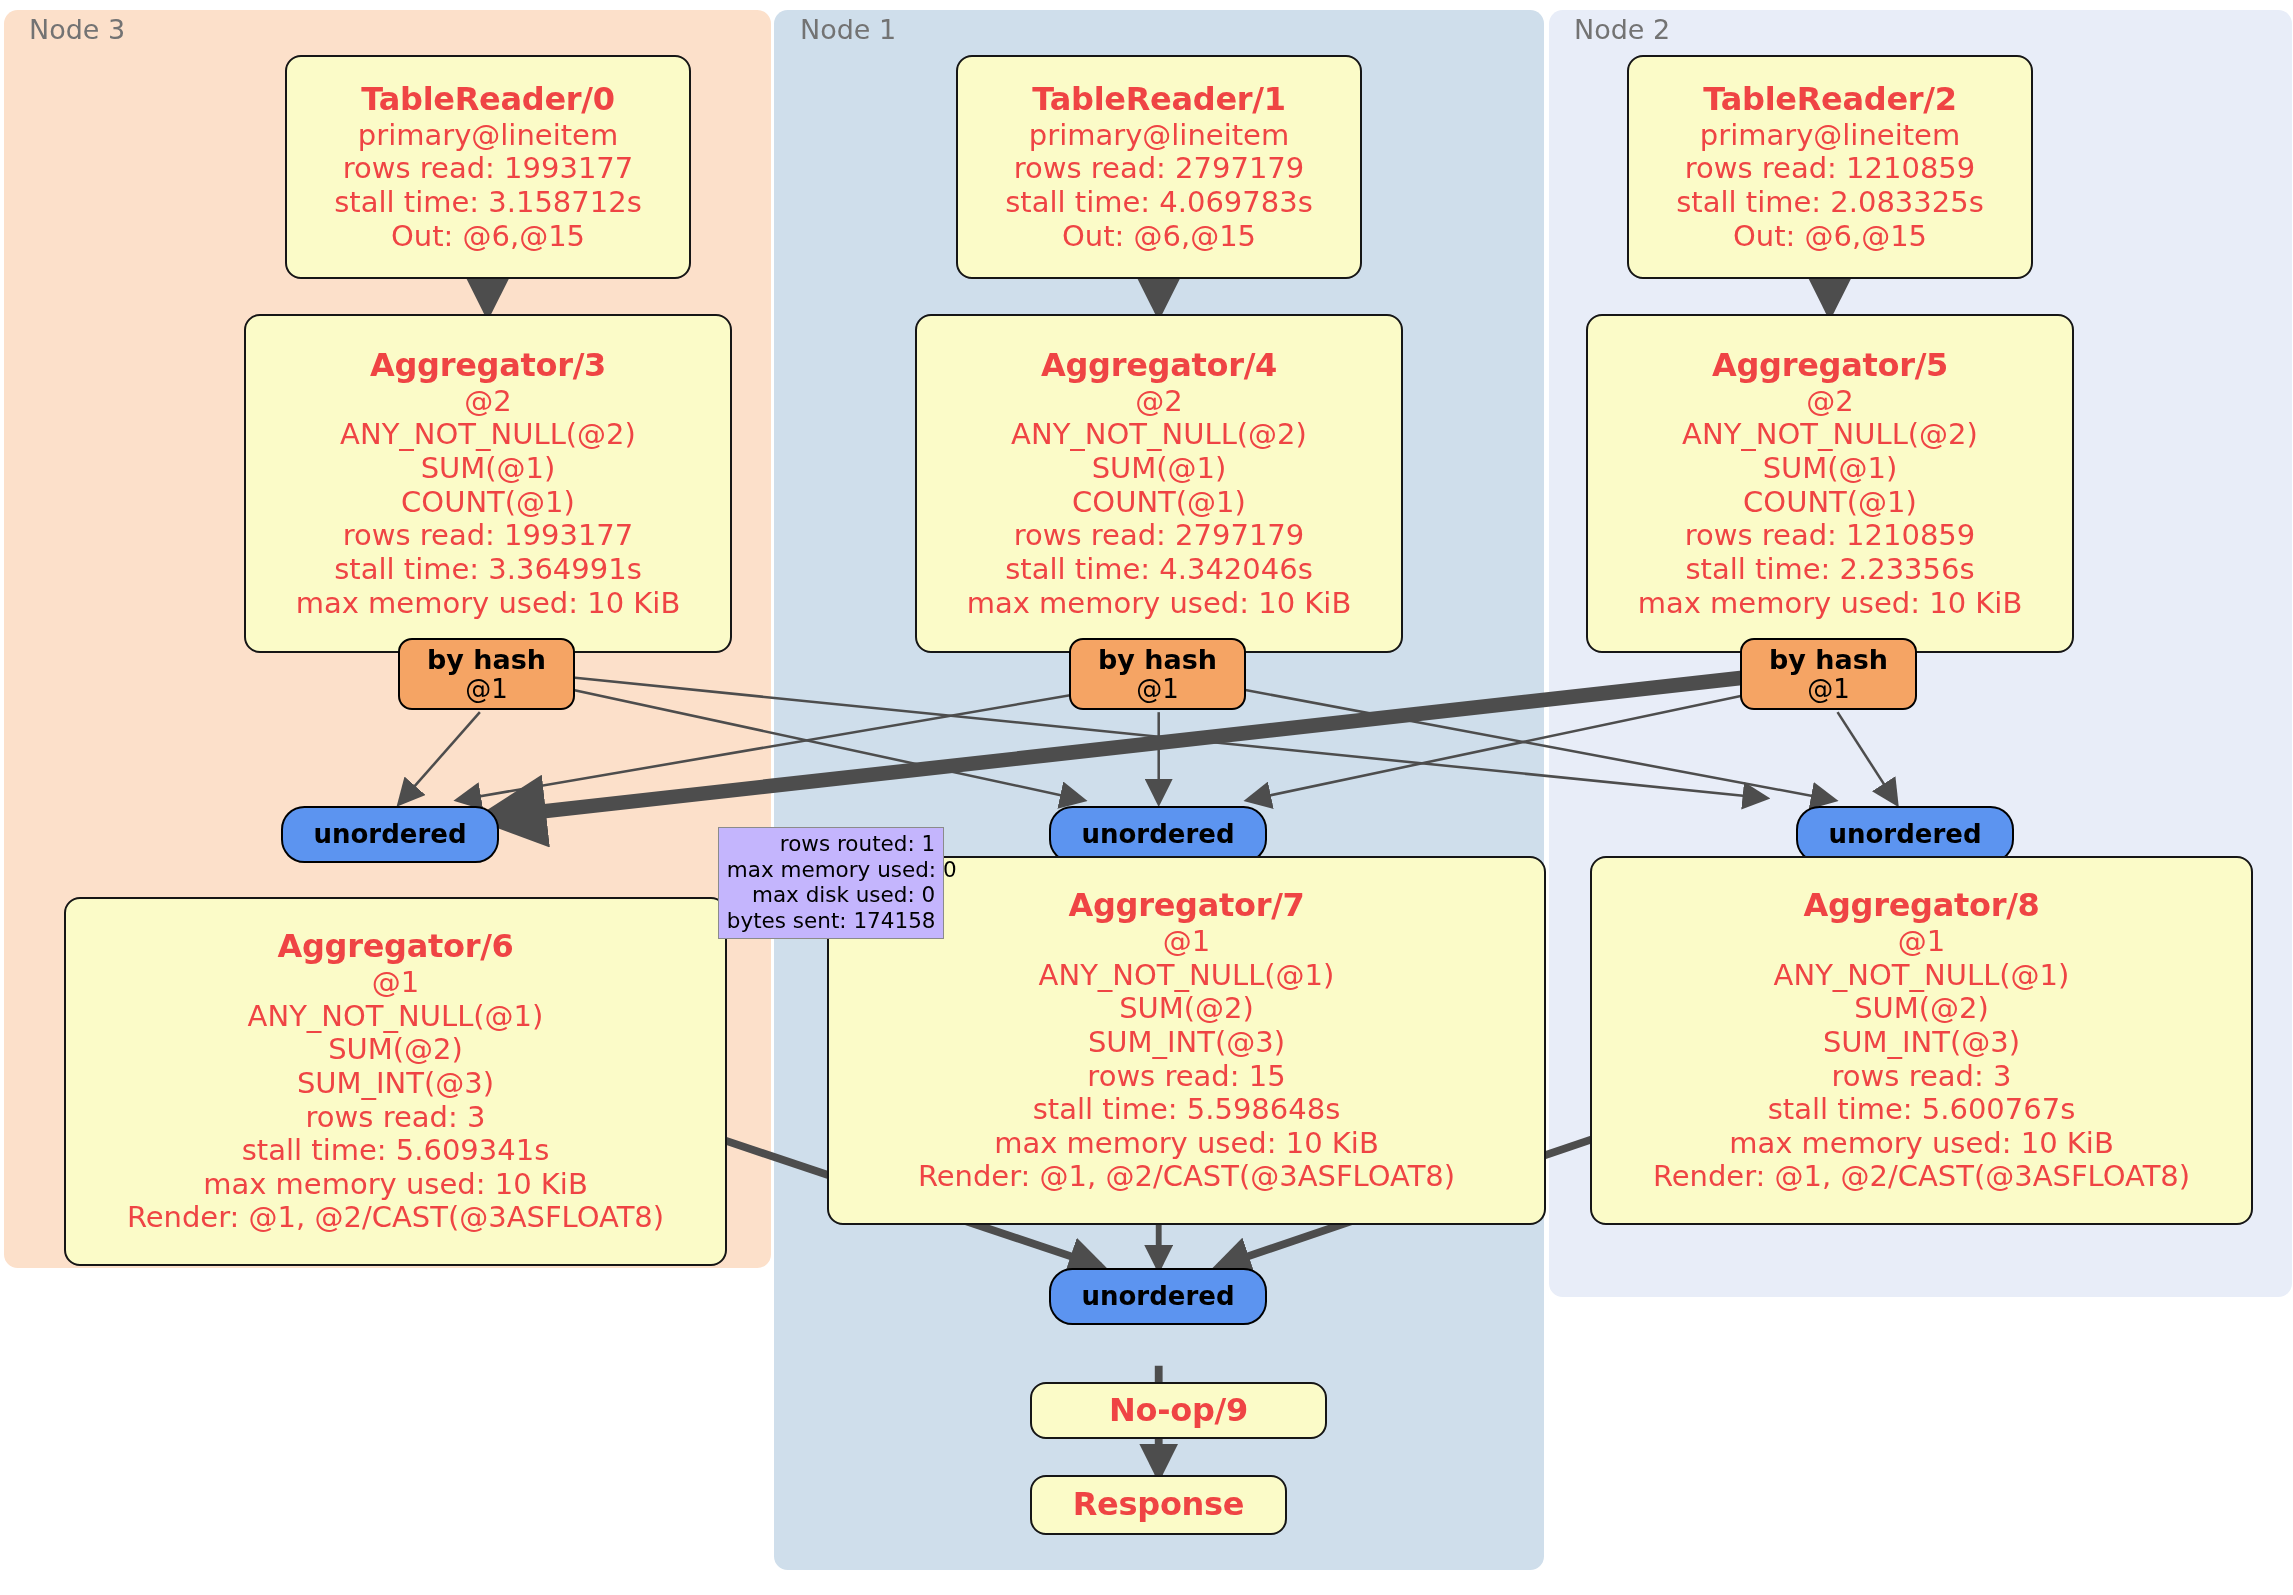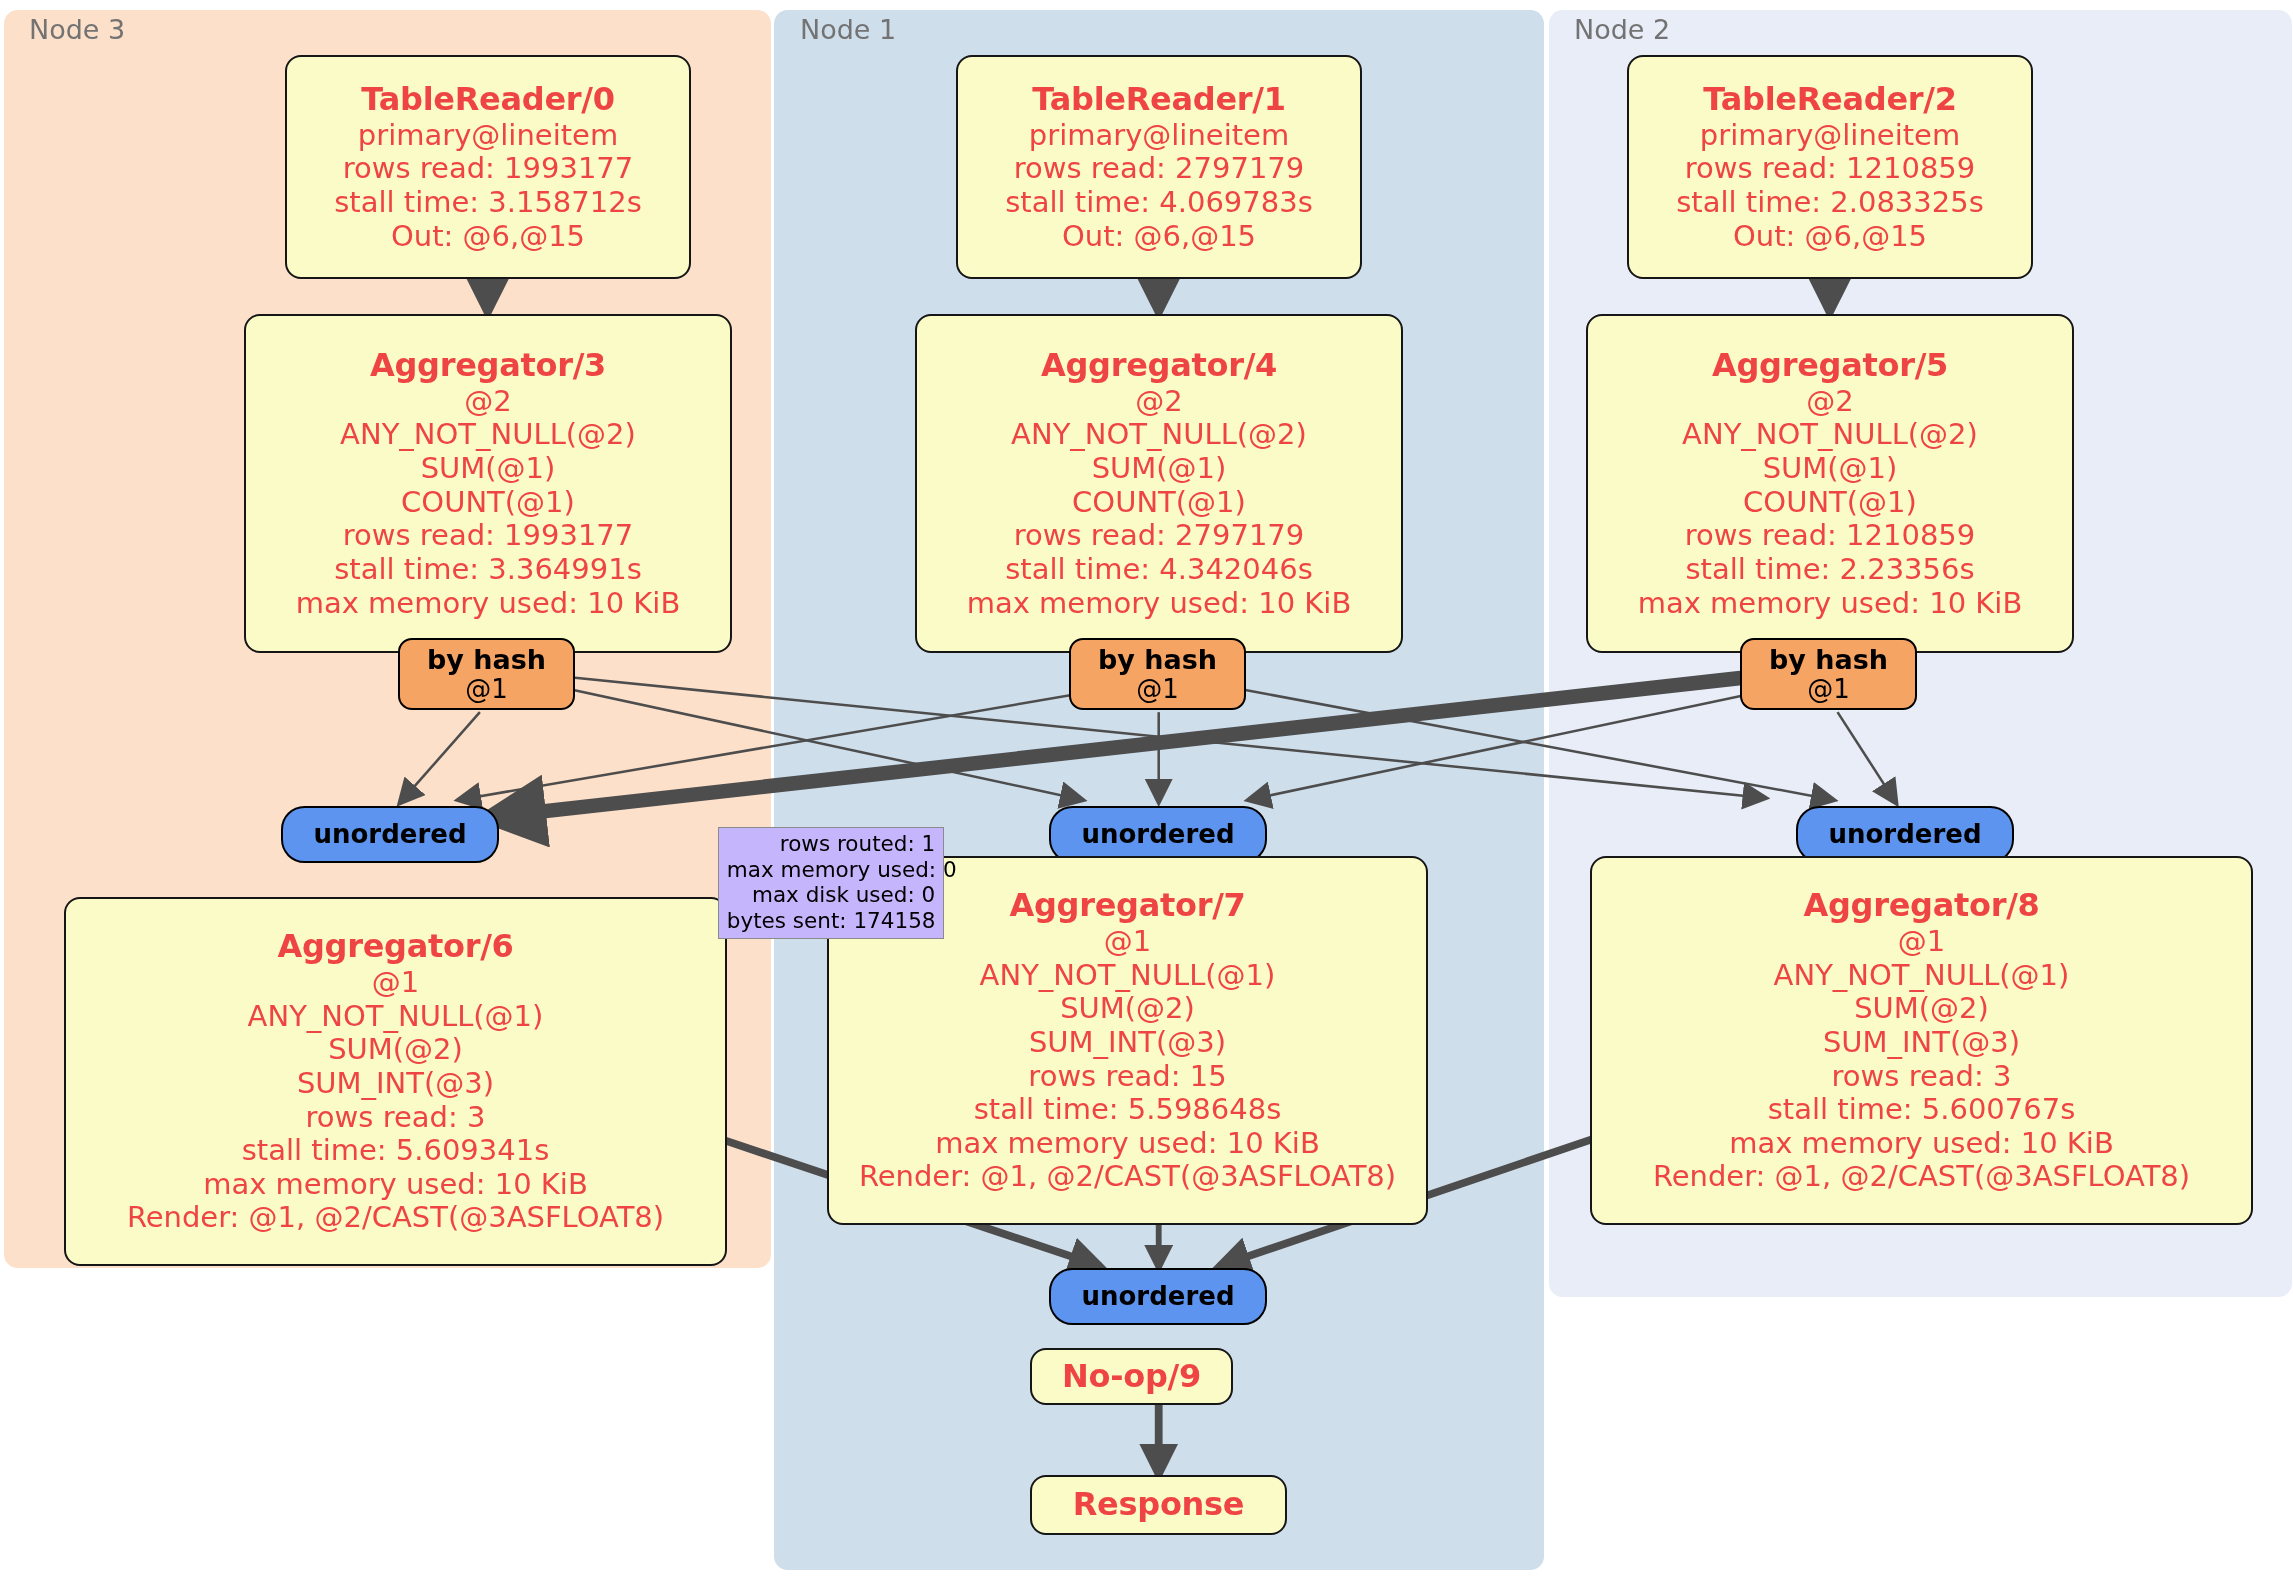--- a/index.html
+++ b/index.html
@@ -253,21 +253,21 @@
     <div class="line">@1</div>
     <div class="line">ANY_NOT_NULL(@1)</div>
     <div class="line">SUM(@2)</div>
     <div class="line">SUM_INT(@3)</div>
     <div class="line">rows read: 3</div>
     <div class="line">stall time: 5.609341s</div>
     <div class="line">max memory used: 10 KiB</div>
     <div class="line">Render: @1, @2/CAST(@3ASFLOAT8)</div>
   </div>
 
-  <div class="box" style="left:827px; top:856px; width:601px; height:369px;">
+  <div class="box" style="left:827px; top:856px; width:719px; height:369px;">
     <div class="title">Aggregator/7</div>
     <div class="line">@1</div>
     <div class="line">ANY_NOT_NULL(@1)</div>
     <div class="line">SUM(@2)</div>
     <div class="line">SUM_INT(@3)</div>
     <div class="line">rows read: 15</div>
     <div class="line">stall time: 5.598648s</div>
     <div class="line">max memory used: 10 KiB</div>
     <div class="line">Render: @1, @2/CAST(@3ASFLOAT8)</div>
   </div>
@@ -288,21 +288,21 @@
     <div class="tline">rows routed: 1</div>
     <div class="tline">max memory used: 0</div>
     <div class="tline">max disk used: 0</div>
     <div class="tline">bytes sent: 174158</div>
   </div>
 
   <div class="pill unordered" style="left:1049px; top:1268px; width:218px; height:57px;">
     <div class="pt">unordered</div>
   </div>
 
-  <div class="box compact" style="left:1030px; top:1348px; width:203px; height:57px;">
+  <div class="box compact" style="left:1030px; top:1382px; width:297px; height:57px;">
     <div class="title">No-op/9</div>
   </div>
 
   <div class="box compact" style="left:1030px; top:1475px; width:257px; height:60px;">
     <div class="title">Response</div>
   </div>
 
 </div>
 
 

